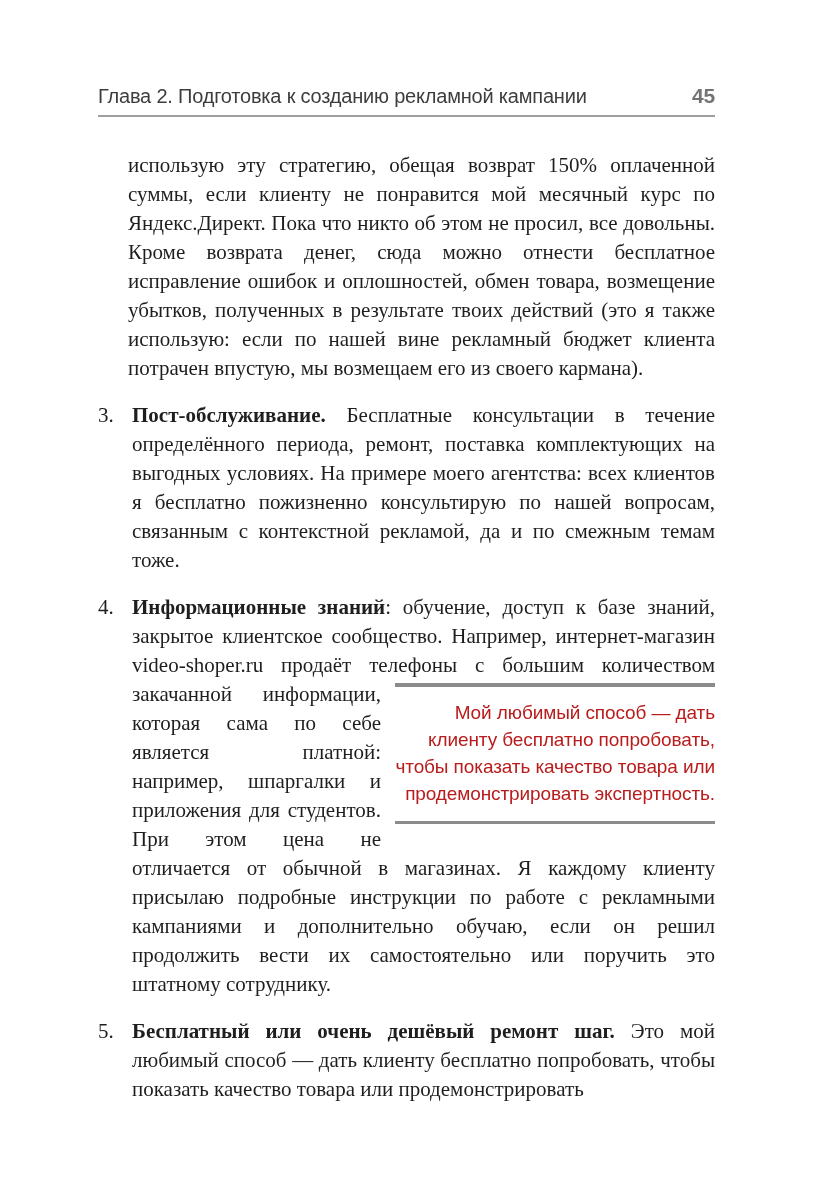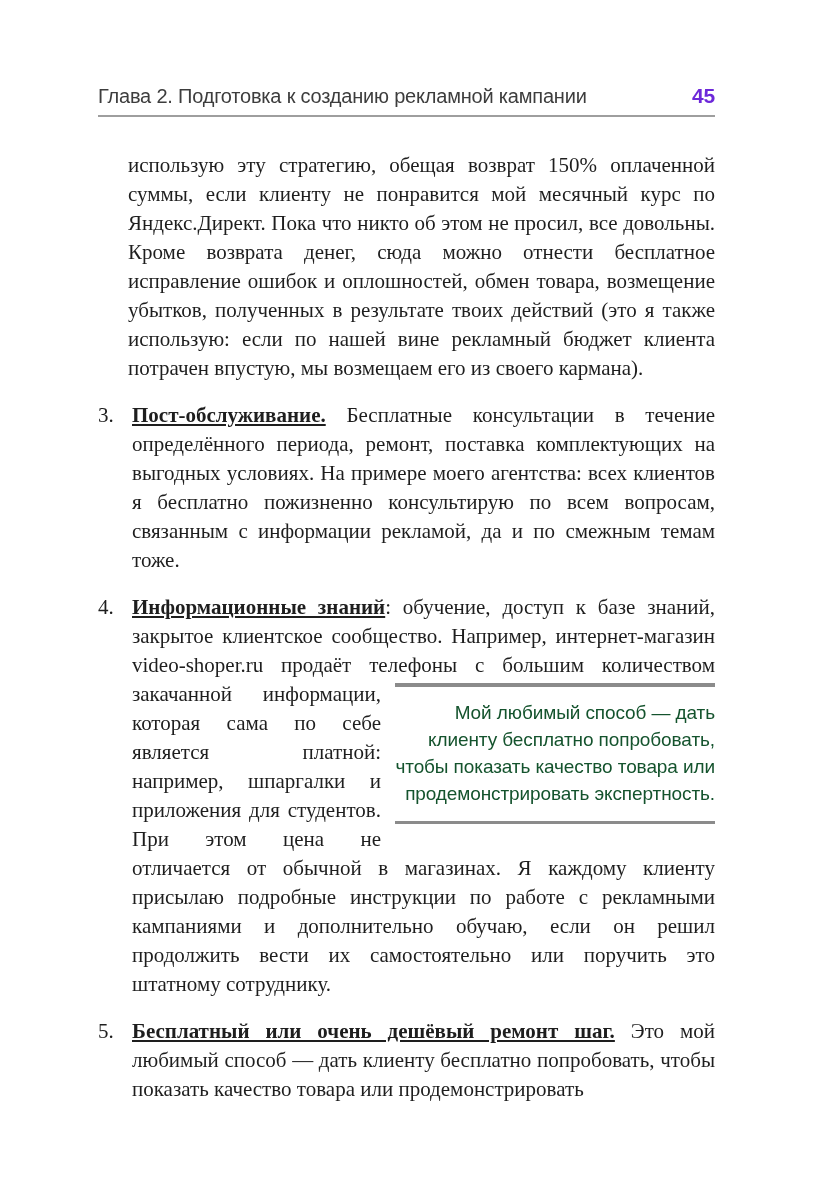--- a/index.html
+++ b/index.html
@@ -30,21 +30,21 @@
     align-items: baseline;
     font-family: "Liberation Sans", "DejaVu Sans", sans-serif;
     font-size: 20px;
     color: #3d3d3d;
     border-bottom: 2px solid #9e9e9e;
     padding-bottom: 7px;
     letter-spacing: -0.2px;
   }
   .running-head .pageno {
     font-weight: bold;
-    color: #6d28d9;
+    color: #737373;
     font-size: 21px;
   }
   
   .bodytext {
     margin-top: 34px;
     font-size: 21px;
     line-height: 29px;
     text-align: justify;
   }
   .para {
@@ -58,58 +58,58 @@
     margin: 0 0 18px 0;
   }
   .list-item:last-child { margin-bottom: 0; }
   .item-number {
     position: absolute;
     left: 0;
     top: 0;
     width: 30px;
     text-align: left;
   }
-  .lead { font-weight: bold; text-decoration: underline; }
+  .lead { font-weight: bold; }
   
   .pull-quote {
     float: right;
     width: 320px;
     margin: 3px 0 8px 14px;
     border-top: 4px solid #8b8b8b;
     border-bottom: 3px solid #8b8b8b;
     padding: 12px 0 14px 0;
   }
   .pull-quote p {
     margin: 0;
     font-family: "Liberation Sans", "DejaVu Sans", sans-serif;
     font-size: 19px;
     line-height: 27px;
     text-align: right;
-    color: #14532d;
+    color: #b91c1c;
     letter-spacing: -0.1px;
   }
 </style>
 </head>
 <body>
 
 <div class="sheet">
   <div class="content-col">
 
     <div class="running-head">
       <span>Глава 2. Подготовка к созданию рекламной кампании</span>
       <span class="pageno">45</span>
     </div>
 
     <div class="bodytext">
 
       <p class="para"><span>использую эту стратегию, обещая возврат 150% оплаченной суммы, если клиенту не понравится мой месячный курс по Яндекс.Директ. Пока что никто об этом не просил, все довольны. Кроме возврата денег, сюда можно отнести бесплатное исправление ошибок и оплошностей, обмен товара, возмещение убытков, полученных в результате твоих действий (это я также использую: если по нашей вине рекламный бюджет клиента потрачен впустую, мы возмещаем его из своего кармана).</span></p>
 
       <div class="list-item">
         <span class="item-number">3.</span>
-        <span class="lead">Пост-обслуживание.</span><span> Бесплатные консультации в течение определённого периода, ремонт, поставка комплектующих на выгодных условиях. На примере моего агентства: всех клиентов я бесплатно пожизненно консультирую по всем вопросам, связанным с информации рекламой, да и по смежным темам тоже.</span>
+        <span class="lead">Пост-обслуживание.</span><span> Бесплатные консультации в течение определённого периода, ремонт, поставка комплектующих на выгодных условиях. На примере моего агентства: всех клиентов я бесплатно пожизненно консультирую по нашей вопросам, связанным с контекстной рекламой, да и по смежным темам тоже.</span>
       </div>
 
       <div class="list-item">
         <span class="item-number">4.</span>
         <span class="lead">Информационные знаний</span><span>: обучение, доступ к базе знаний, закрытое клиентское сообщество. Например, интернет-магазин video-shoper.ru продаёт телефоны с большим </span><aside class="pull-quote">
             <p>Мой любимый способ — дать клиенту бесплатно попробовать, чтобы показать качество товара или продемонстрировать экспертность.</p>
           </aside><span>количеством закачанной информации, которая сама по себе является платной: например, шпаргалки и приложения для студентов. При этом цена не отличается от обычной в магазинах. Я каждому клиенту присылаю подробные инструкции по работе с рекламными кампаниями и дополнительно обучаю, если он решил продолжить вести их самостоятельно или поручить это штатному сотруднику.</span>
       </div>
 
       <div class="list-item">

